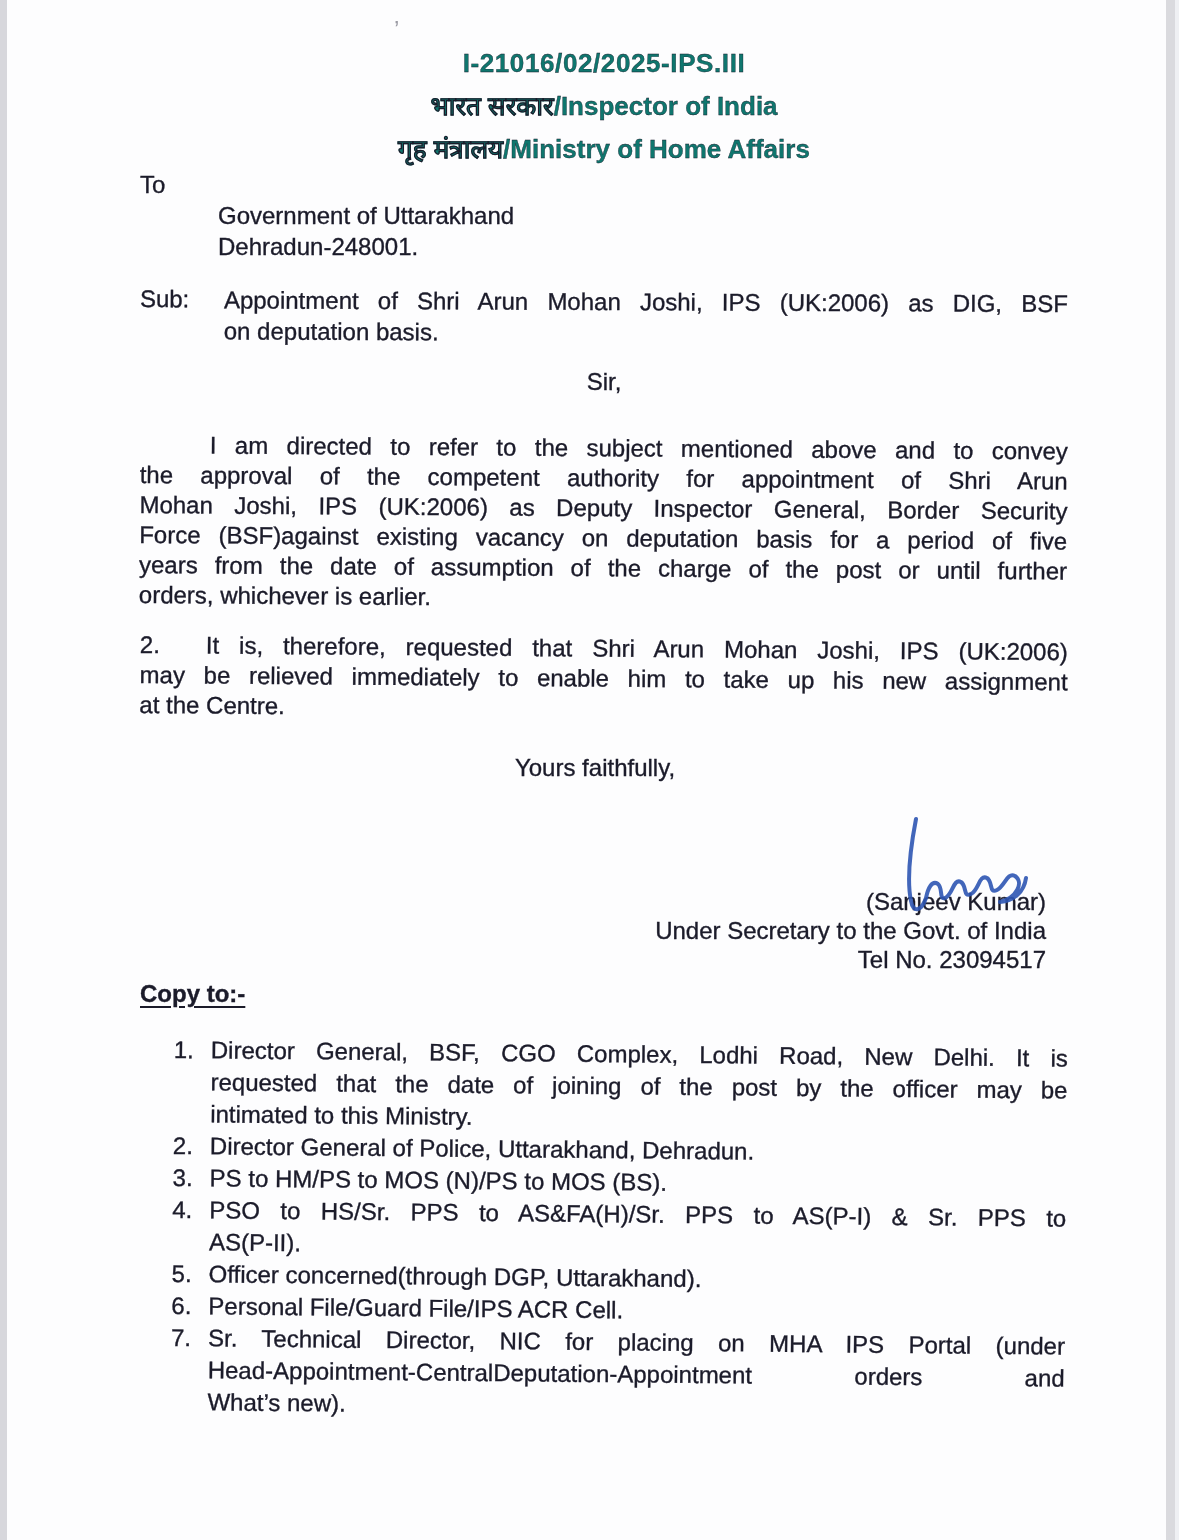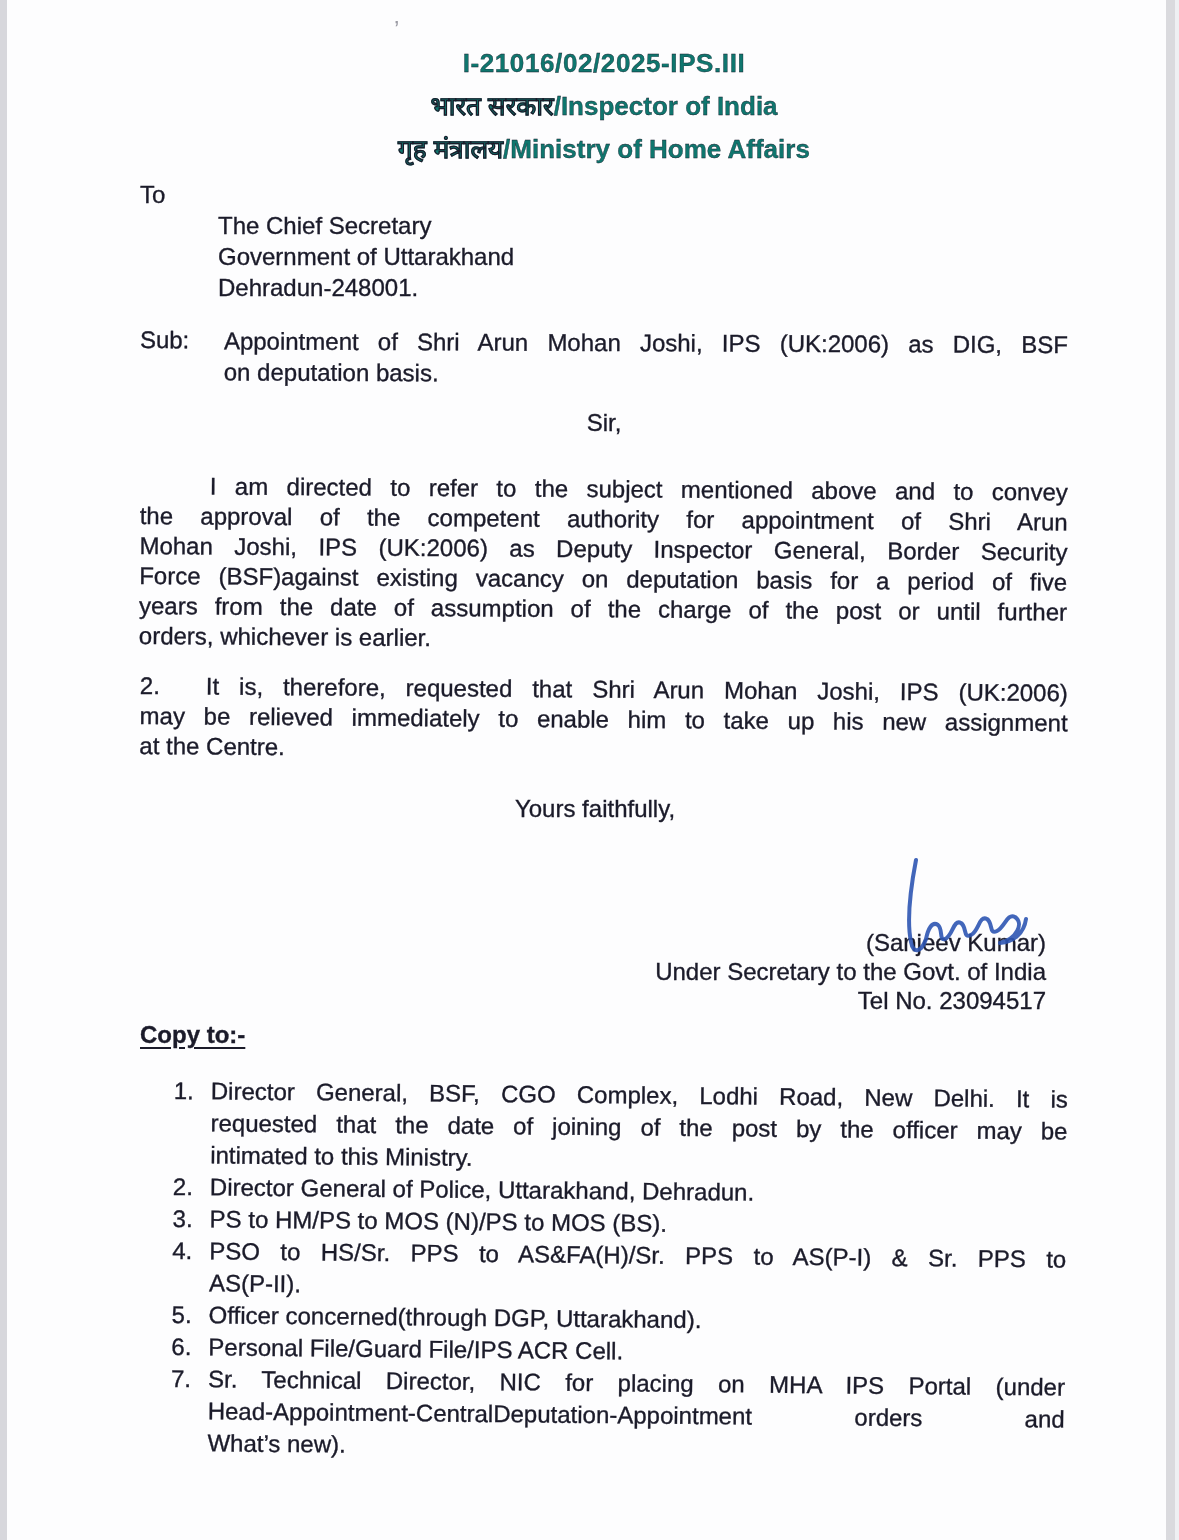--- a/index.html
+++ b/index.html
@@ -19,21 +19,21 @@
 
   .doc{position:absolute;left:140px;top:46px;width:928px;font-size:24px;line-height:30px;}
 
   .hdr{text-align:center;font-weight:700;color:#0f766e;}
   .hdr .ref{font-size:26px;letter-spacing:0.6px;line-height:34px;}
   .hdr .org{font-size:26px;line-height:34px;margin-top:9px;}
 
   .place-date{text-align:right;margin-top:30px;line-height:29px;}
   .place-date sup{font-size:15px;-webkit-text-stroke:0.2px;}
 
-  .to-label{margin-top:14px;line-height:30px;}
+  .to-label{margin-top:4px;line-height:30px;}
   .addr{margin-left:78px;line-height:31px;}
 
   .sub{display:flex;margin-top:22px;transform:rotate(0.25deg);transform-origin:left top;}
   .sub .sub-label{width:84px;flex:none;}
   .sub .sub-body{flex:1;}
   .sub .sub-body .line{line-height:31px;}
 
   .sir{margin-top:21px;text-align:center;}
 
   .para{margin-top:33px;transform:rotate(0.4deg);transform-origin:left top;}
@@ -71,21 +71,20 @@
   <div class="hdr">
     <div class="ref">I-21016/02/2025-IPS.III</div>
     <div class="org">भारत सरकार/Inspector of India</div>
     <div class="org">गृह मंत्रालय/Ministry of Home Affairs</div>
   </div>
 
 
   <div class="to-label">To</div>
 
   <div class="addr">
-    <div>The Chief Secretary</div>
     <div>Government of Uttarakhand</div>
     <div>Dehradun-248001.</div>
   </div>
 
   <div class="sub">
     <div class="sub-label">Sub:</div>
     <div class="sub-body">
       <div class="line jline">Appointment of Shri Arun Mohan Joshi, IPS (UK:2006) as DIG, BSF</div>
       <div class="line lline">on deputation basis.</div>
     </div>

